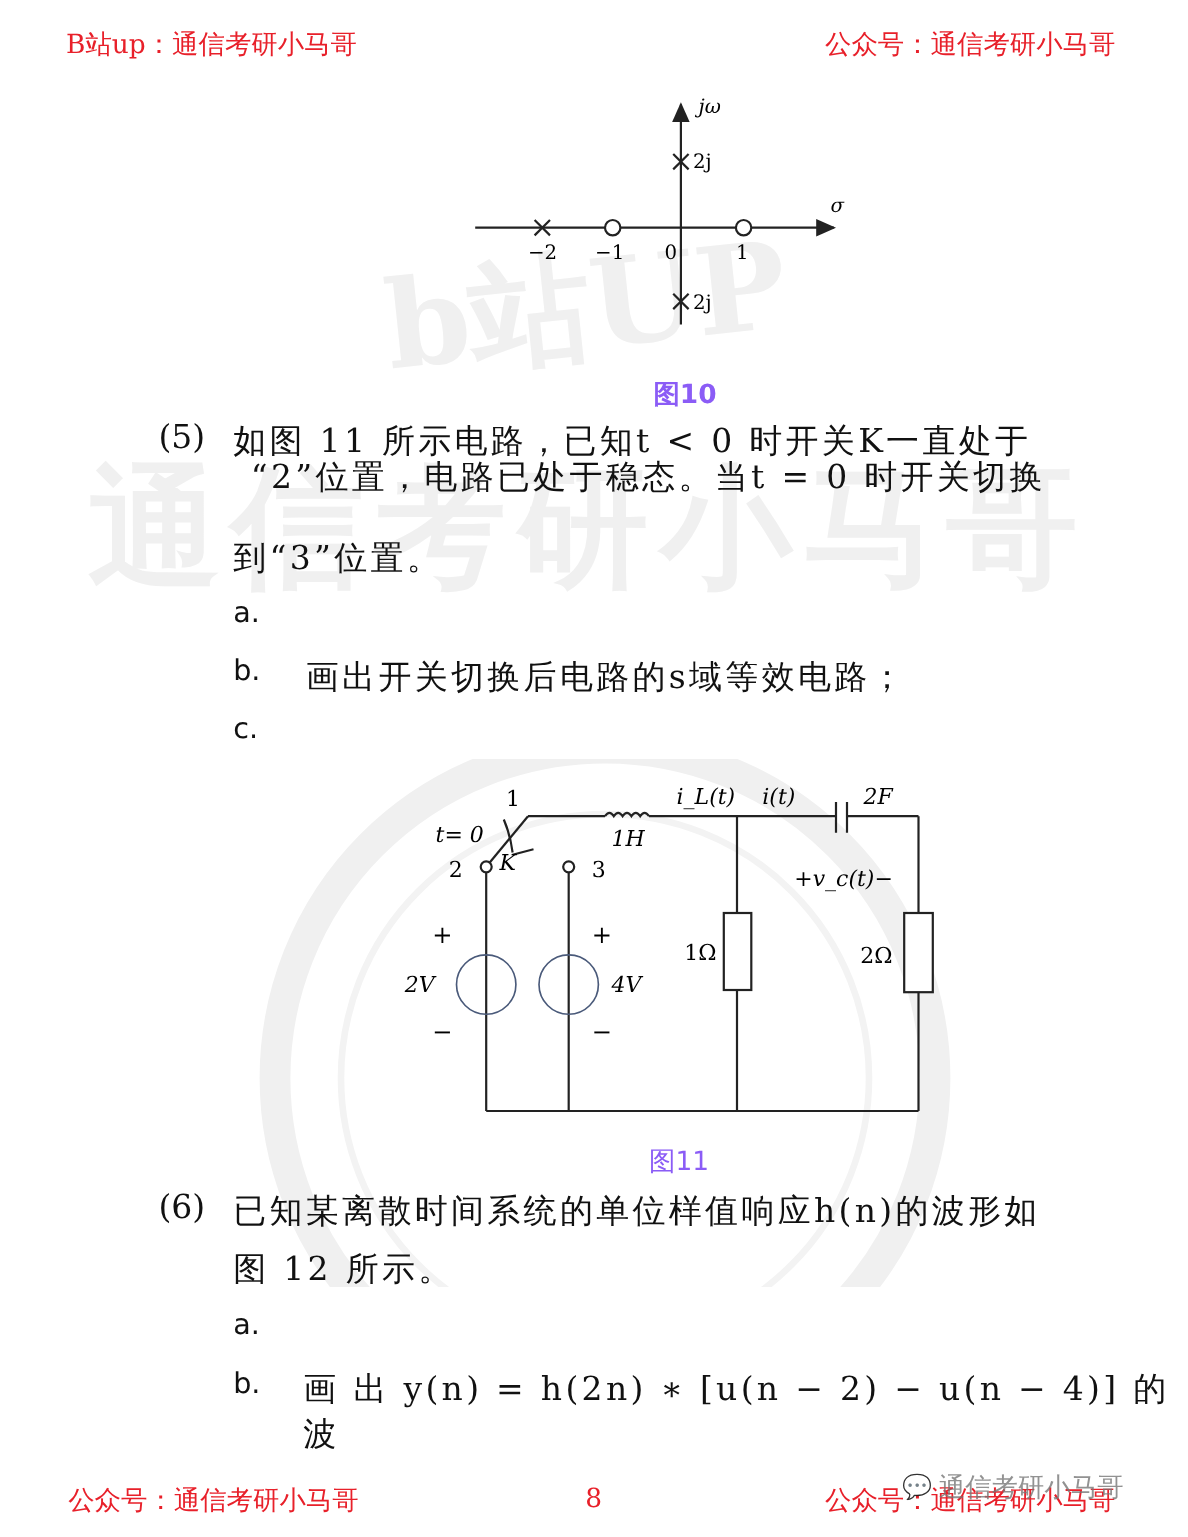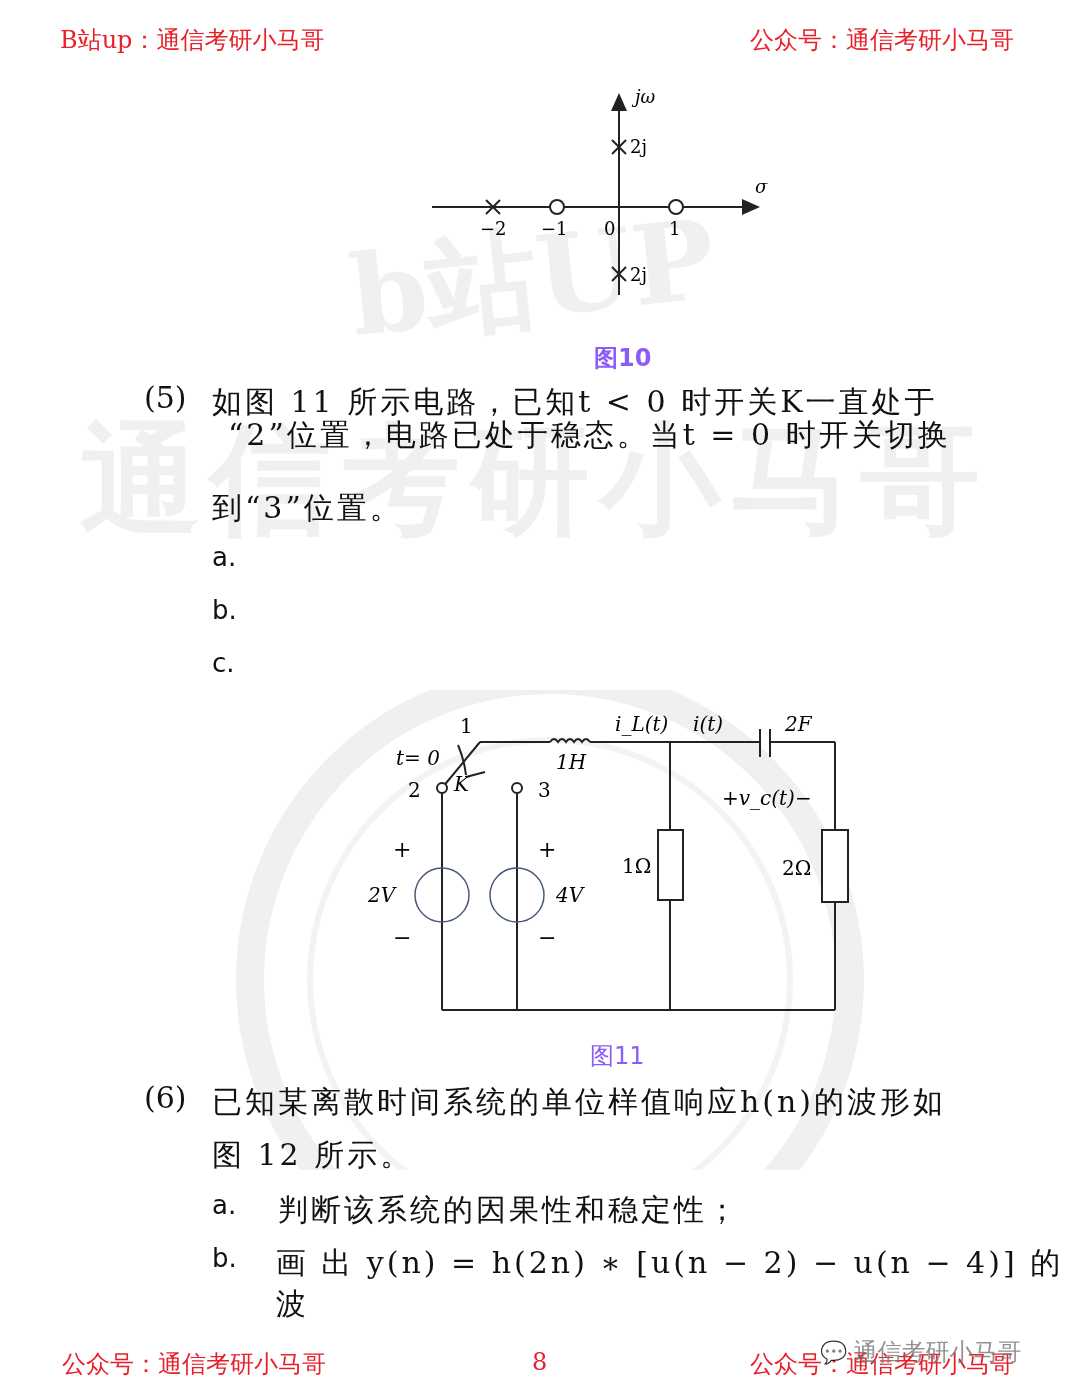--- a/index.html
+++ b/index.html
@@ -68,20 +68,21 @@
 <div class="qno" style="top:380px;">(5)</div>
 <div class="para" style="left:212px;top:375px;">如图 11 所示电路，已知t &lt; 0 时开关K一直处于</div>
 <div class="para" style="left:212px;top:408px;margin-left:16px;">“2”位置，电路已处于稳态。当t = 0 时开关切换</div>
 <div class="para" style="left:212px;top:481px;">到“3”位置。</div>
 
 <div class="sub" style="left:212px;top:542px;">
   <span class="lbl">a.</span>
 </div>
 <div class="sub" style="left:212px;top:595px;">
   <span class="lbl">b.</span>
+  <span class="txt">画出开关切换后电路的s域等效电路；</span>
 </div>
 <div class="sub" style="left:212px;top:648px;">
   <span class="lbl">c.</span>
 </div>
 
 <svg class="fig" style="left:360px;top:705px;" width="520" height="320" viewBox="0 0 520 320">
   <g stroke="#222" stroke-width="2" fill="none">
 
     <line x1="120" y1="37" x2="190" y2="37"></line>
     <path d="M190,37 q4,-6 8,0 q4,-6 8,0 q4,-6 8,0 q4,-6 8,0 q4,-6 8,0"></path>
@@ -134,21 +135,20 @@
   <text x="196" y="197" font-size="20" font-style="italic">4V</text>
   <text x="178" y="240" font-size="22">−</text>
 </svg>
 <div class="caption" style="left:590px;top:1028px;">图11</div>
 
 <div class="qno" style="top:1080px;">(6)</div>
 <div class="para" style="left:212px;top:1075px;">已知某离散时间系统的单位样值响应h(n)的波形如</div>
 <div class="para" style="left:212px;top:1128px;text-align:center;">图 12 所示。</div>
 <div class="sub" style="left:212px;top:1190px;">
   <span class="lbl">a.</span>
-  <span class="txt">判断该系统的因果性和稳定性；</span>
 </div>
 <div class="sub" style="left:212px;top:1243px;">
   <span class="lbl">b.</span>
   <span class="txt">画 出 y(n) = h(2n) ∗ [u(n − 2) − u(n − 4)] 的 波</span>
 </div>
 
 <div class="footer" style="left:62px;top:1348px;">公众号：通信考研小马哥</div>
 <div class="footer" style="left:532px;top:1348px;">8</div>
 <div class="footer" style="left:750px;top:1348px;">公众号：通信考研小马哥</div>
 <div class="wechat" style="left:820px;top:1336px;display:flex;align-items:center;gap:6px;">

